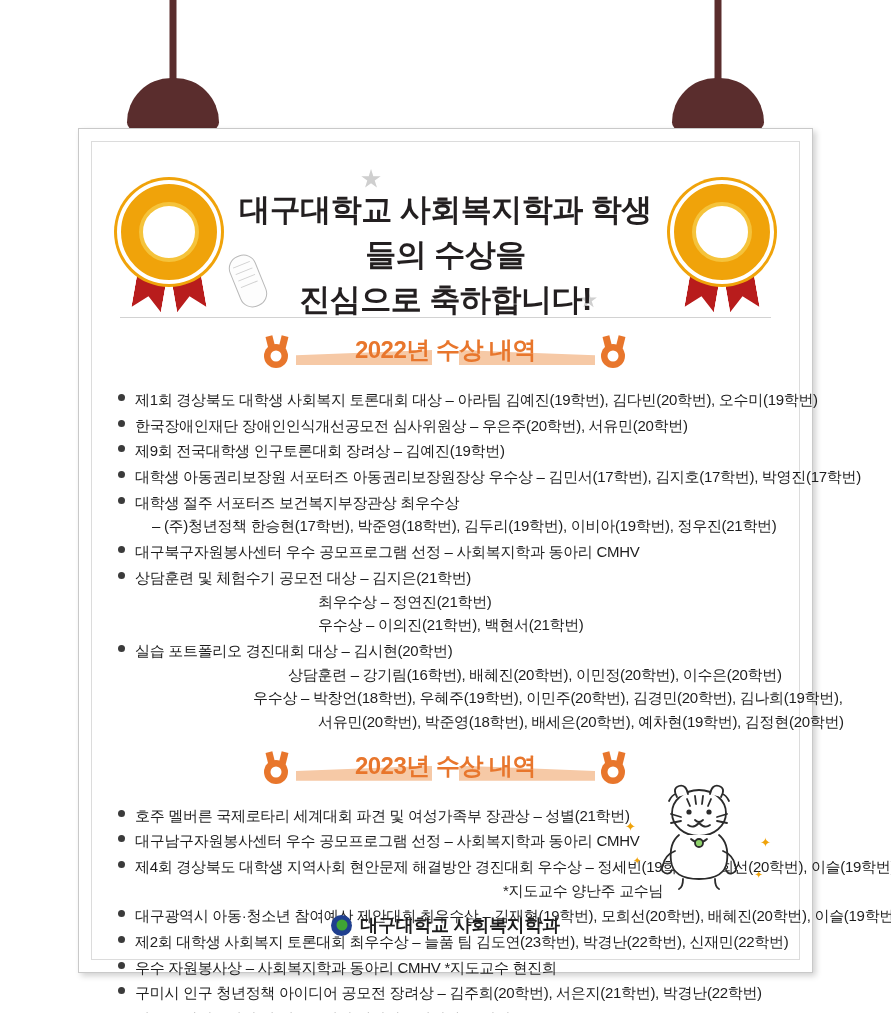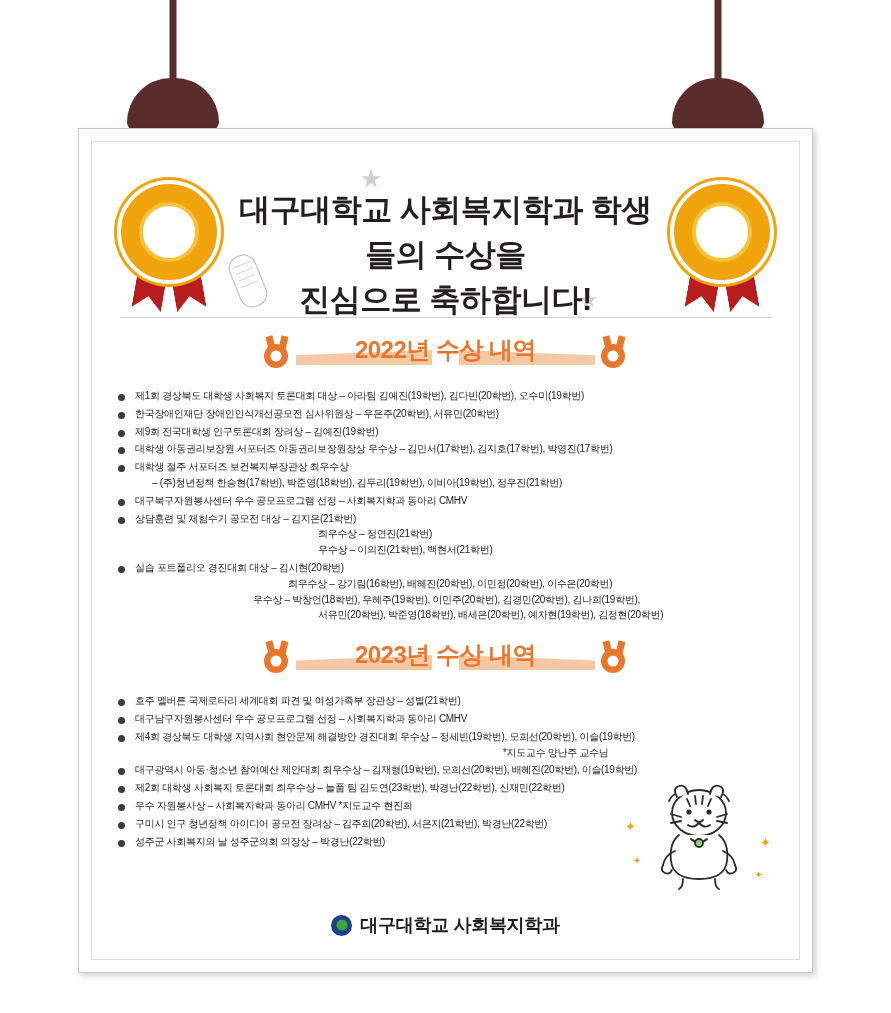--- a/index.html
+++ b/index.html
@@ -202,21 +202,21 @@
     margin-bottom: 2px;
   }
   .award-item .bullet {
     position: absolute;
     left: 0; top: 6px;
     width: 7px; height: 7px;
     border-radius: 50%;
     background: #3b3b3b;
   }
   .award-line {
-    font-size: 10px;
+    font-size: 15px;
     color: #1d1d1d;
     line-height: 1.58;
     padding-left: 17px;
     letter-spacing: -0.3px;
     white-space: nowrap;
   }
   .award-line.indent-1 { padding-left: 34px; }
   .award-line.c-135 { padding-left: 135px; }
   .award-line.c-170 { padding-left: 170px; }
   .award-line.c-200 { padding-left: 200px; }
@@ -357,21 +357,21 @@
           </div>
           <div class="award-item">
             <span class="bullet"></span>
             <div class="award-line">상담훈련 및 체험수기 공모전 대상 – 김지은(21학번)</div>
             <div class="award-line c-200">최우수상 – 정연진(21학번)</div>
             <div class="award-line c-200">우수상 – 이의진(21학번), 백현서(21학번)</div>
           </div>
           <div class="award-item">
             <span class="bullet"></span>
             <div class="award-line">실습 포트폴리오 경진대회 대상 – 김시현(20학번)</div>
-            <div class="award-line c-170">최우수상 – 강기림(16학번), 배혜진(20학번), 이민정(20학번), 이수은(20학번)</div>
+            <div class="award-line c-170">상담훈련 – 강기림(16학번), 배혜진(20학번), 이민정(20학번), 이수은(20학번)</div>
             <div class="award-line c-135">우수상 – 박창언(18학번), 우혜주(19학번), 이민주(20학번), 김경민(20학번), 김나희(19학번),</div>
             <div class="award-line c-200">서유민(20학번), 박준영(18학번), 배세은(20학번), 예차현(19학번), 김정현(20학번)</div>
           </div>
         </div>
         <div class="section-head">
           <div class="medal ml">
             <div class="m-tail-l"></div>
             <div class="m-tail-r"></div>
             <div class="m-circle"></div>
           </div>

